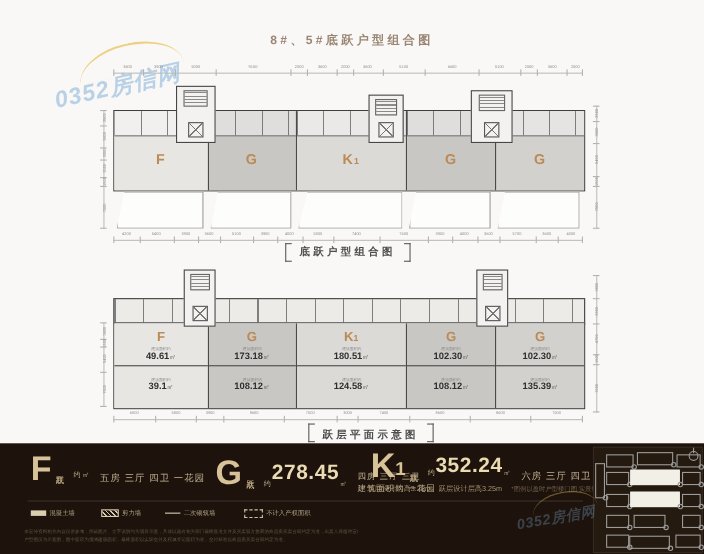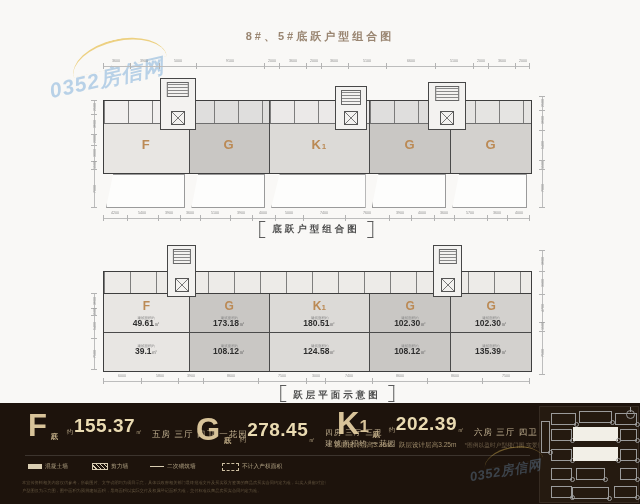--- a/index.html
+++ b/index.html
@@ -454,21 +454,20 @@
       <span>跃层平面示意图</span>
     </div>
 
   <div class="footer">
 
     <div class="fu" style="left:28px;top:8px;">
       <span class="fletter">F</span>
       <span class="fsubnum"></span>
       <span class="ftier">底跃</span>
       <span class="fapprox">约</span>
-      <span class="farea">155.37</span>
       <span class="funit">㎡</span>
       <span class="fdesc">
           <span>五房 三厅 四卫 一花园</span>
           <span></span>
         </span>
     </div>
 
     <div class="fu" style="left:196px;top:8px;">
       <span class="fletter">G</span>
       <span class="fsubnum"></span>
@@ -480,21 +479,21 @@
           <span>四房 三厅 三卫</span>
           <span>建筑面积约 一花园</span>
         </span>
     </div>
 
     <div class="fu" style="left:337px;top:6px;">
       <span class="fletter">K</span>
       <span class="fsubnum">1</span>
       <span class="ftier">底跃</span>
       <span class="fapprox">约</span>
-      <span class="farea">202.39</span>
+      <span class="farea">352.24</span>
       <span class="funit">㎡</span>
       <span class="fdesc">
           <span>六房 三厅 四卫 一花园</span>
           <span></span>
         </span>
     </div>
 
     <div class="fnote">
       <span>首层设计层高3.25m</span>&nbsp;&nbsp;&nbsp;
       <span>跃层设计层高3.25m</span>

